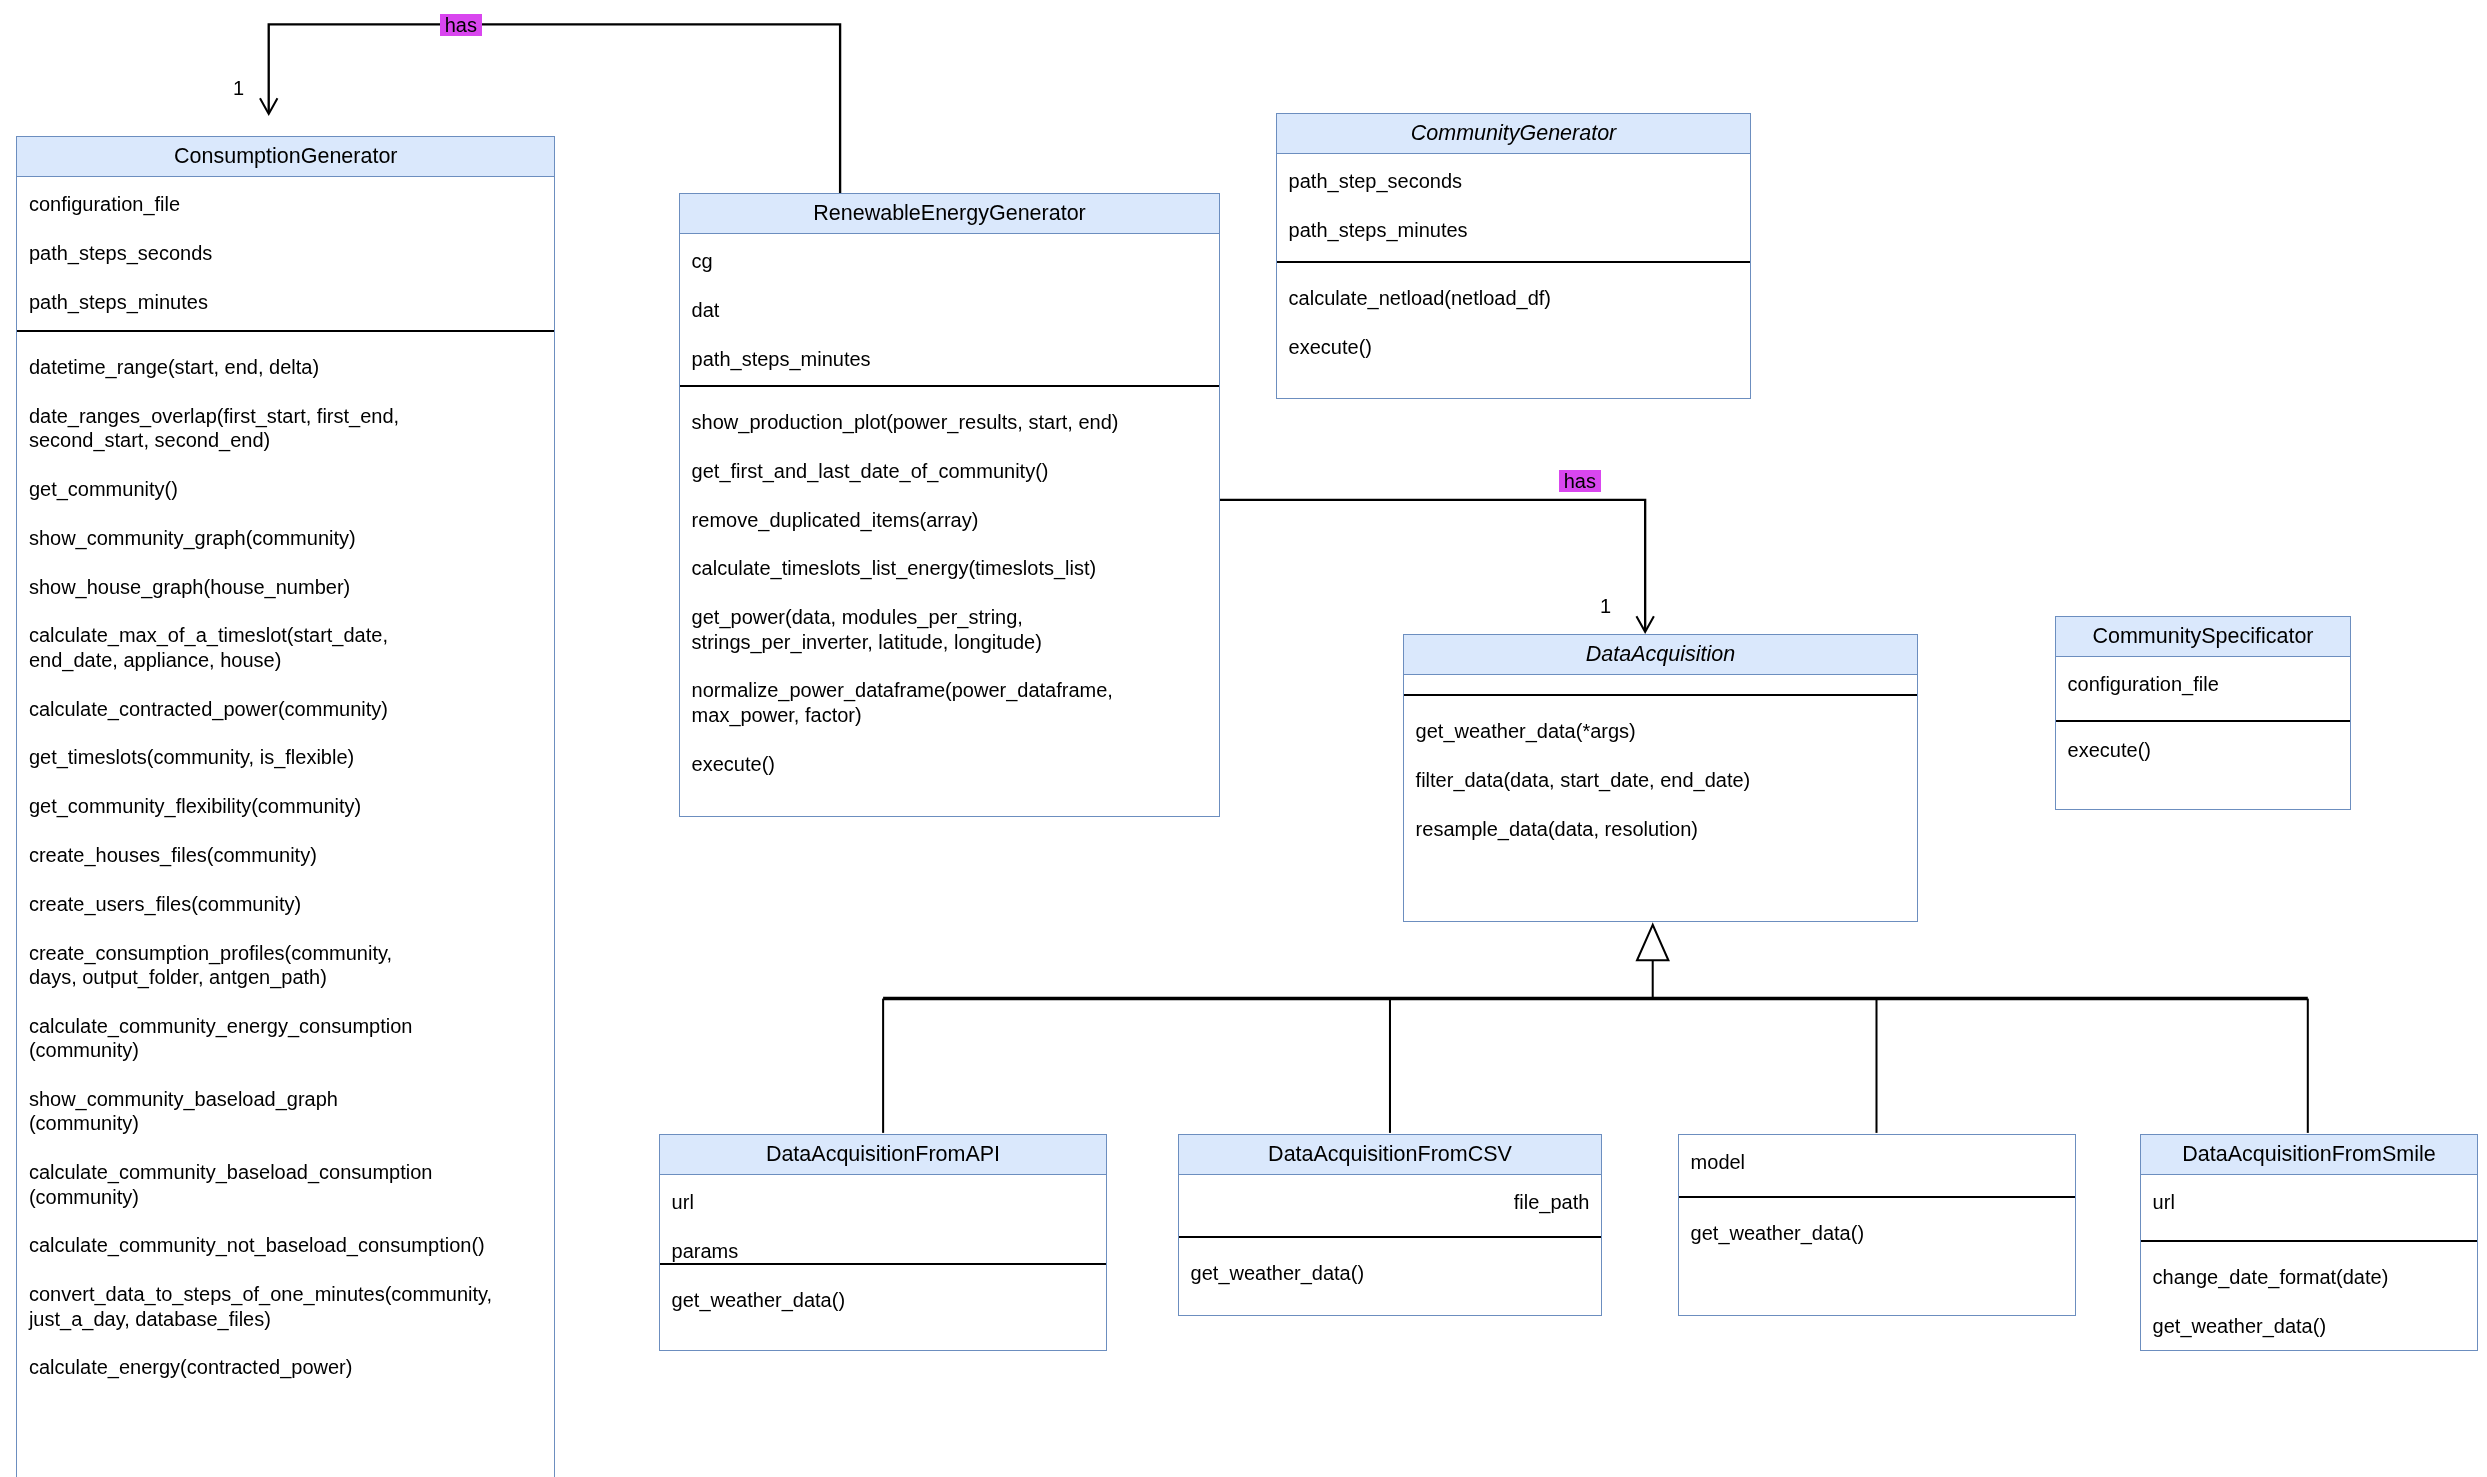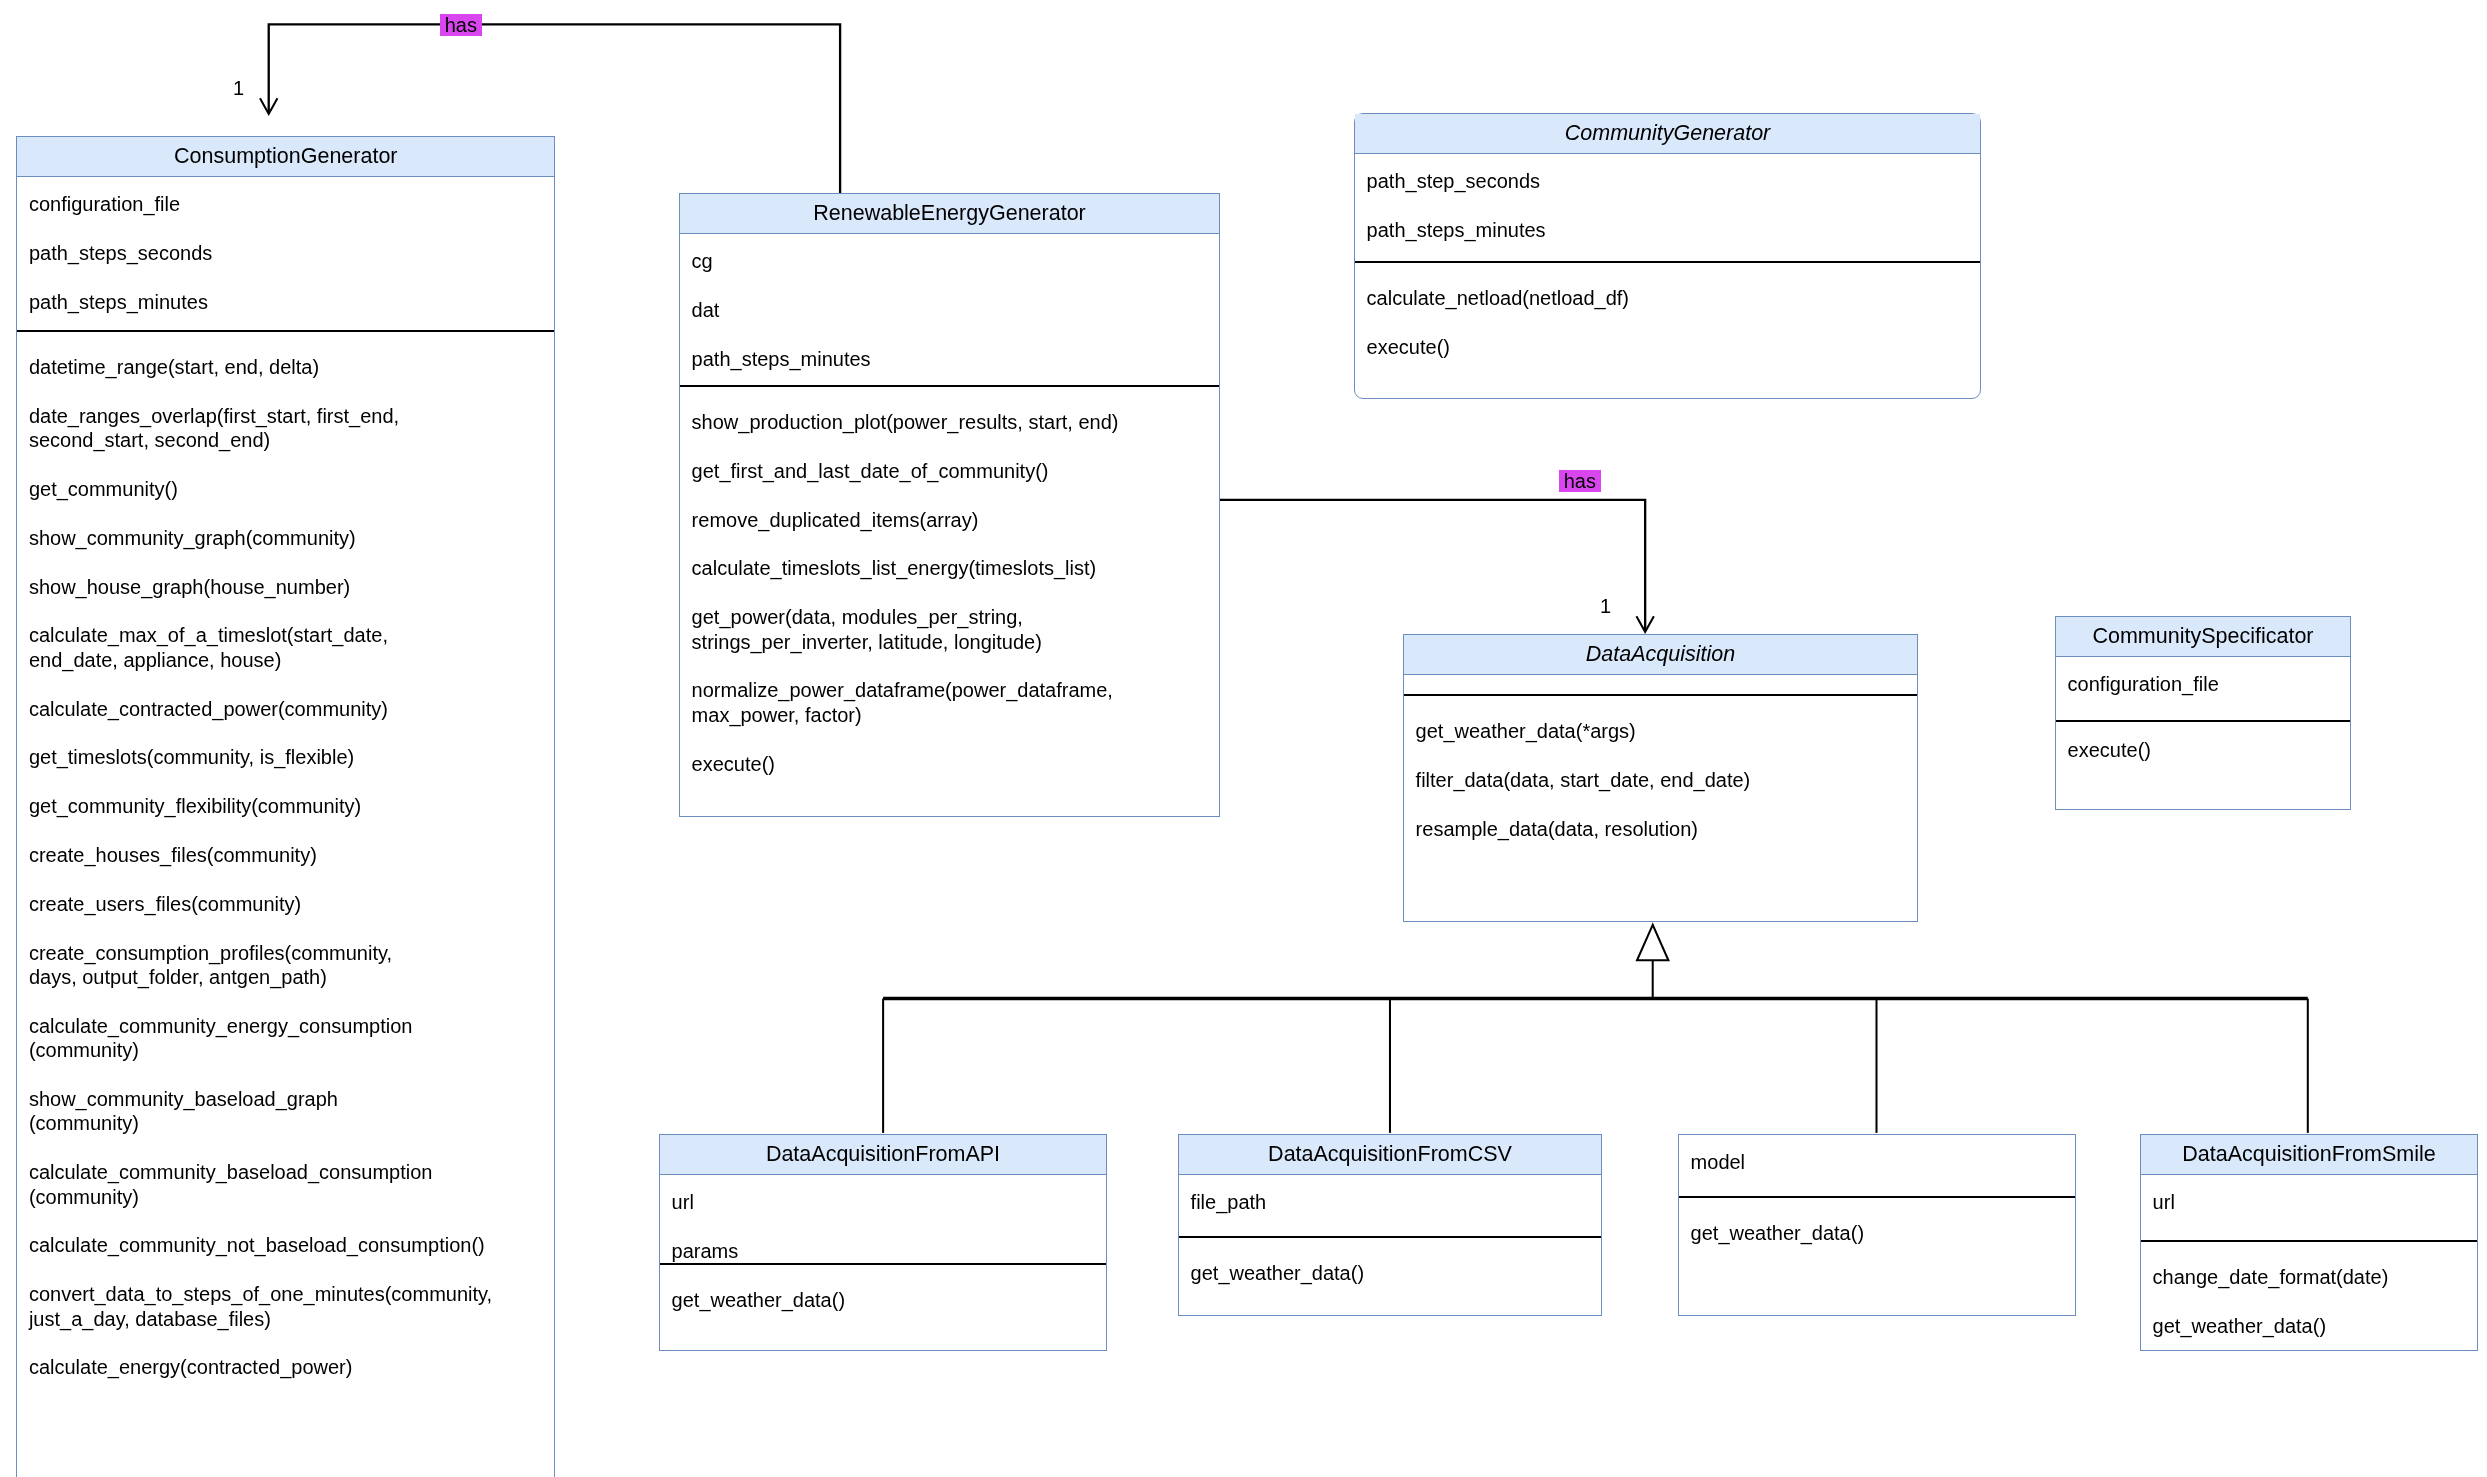--- a/index.html
+++ b/index.html
@@ -127,21 +127,21 @@
         <div class="member-line">remove_duplicated_items(array)</div>
         <div class="member-line">calculate_timeslots_list_energy(timeslots_list)</div>
         <div class="member-line">get_power(data, modules_per_string,
 strings_per_inverter, latitude, longitude)</div>
         <div class="member-line">normalize_power_dataframe(power_dataframe,
 max_power, factor)</div>
         <div class="member-line">execute()</div>
       </div>
   </div>
 
-  <div class="class-box" style="left:1354px; top:113px; width:627px; height:286px;border-radius:9px;">
+  <div class="class-box" style="left:1276px; top:113px; width:475px; height:286px;">
     <div class="class-header abstract">CommunityGenerator</div>
     <div class="class-attrs" style="height:109px;">
         <div class="member-line">path_step_seconds</div>
         <div class="member-line">path_steps_minutes</div>
       </div>
     <div class="class-methods">
         <div class="member-line">calculate_netload(netload_df)</div>
         <div class="member-line">execute()</div>
       </div>
   </div>
@@ -172,21 +172,21 @@
         <div class="member-line">url</div>
         <div class="member-line">params</div>
       </div>
     <div class="class-methods">
         <div class="member-line">get_weather_data()</div>
       </div>
   </div>
 
   <div class="class-box" style="left:1178px; top:1134px; width:424px; height:182px;">
     <div class="class-header">DataAcquisitionFromCSV</div>
-    <div class="class-attrs" style="height:63px;">
+    <div class="class-attrs" style="height:63px;text-align:right;">
         <div class="member-line">file_path</div>
       </div>
     <div class="class-methods">
         <div class="member-line">get_weather_data()</div>
       </div>
   </div>
 
   <div class="class-box" style="left:1678px; top:1134px; width:398px; height:182px;">
     <div class="class-attrs" style="height:63px;">
         <div class="member-line">model</div>

